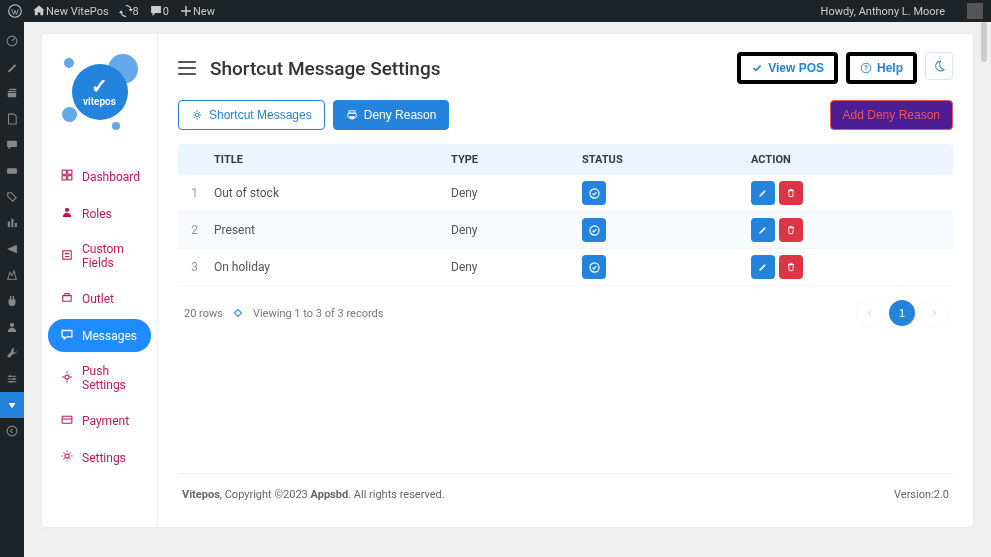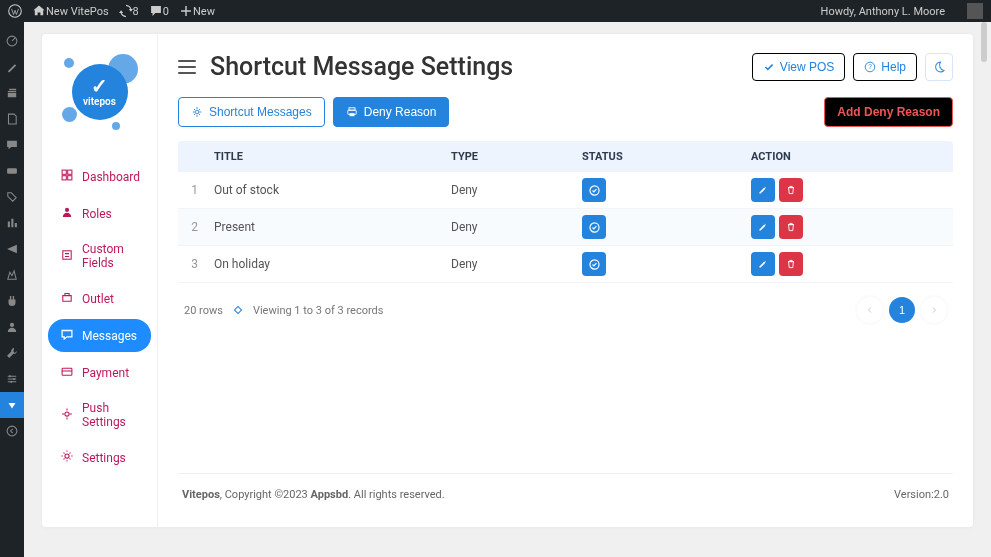--- a/index.html
+++ b/index.html
@@ -38,30 +38,30 @@
     .nav-item { display: flex; align-items: center; gap: 8px; padding: 8px 12px; margin: 2px 6px; border-radius: 16px; color: #be185d; cursor: pointer; font-size: 12px; }
     .nav-item.active { background: #1e8cff; color: #fff; }
     .nav-item svg { width: 14px; height: 14px; flex-shrink: 0; }
     
     .app-main { flex: 1; padding: 18px 20px; display: flex; flex-direction: column; }
     
     .page-header { display: flex; align-items: center; justify-content: space-between; margin-bottom: 16px; }
     .page-title-group { display: flex; align-items: center; gap: 14px; }
     .hamburger { width: 18px; height: 14px; display: flex; flex-direction: column; justify-content: space-between; cursor: pointer; }
     .hamburger span { height: 2px; background: #555; border-radius: 1px; }
-    .page-title { font-size: 25px; font-weight: 500; color: #333; }
+    .page-title { font-size: 19px; font-weight: 500; color: #333; }
     .header-actions { display: flex; gap: 8px; }
-    .btn-outline { background: #fff; border: 1px solid #000000; color: #2383dd; padding: 5px 10px; border-radius: 4px; font-size: 12px; cursor: pointer; display: inline-flex; align-items: center; gap: 5px; }
+    .btn-outline { background: #fff; border: 4px solid #000000; color: #2383dd; padding: 5px 10px; border-radius: 4px; font-size: 12px; cursor: pointer; display: inline-flex; align-items: center; gap: 5px; font-weight: bold; }
     .btn-icon-circle { width: 28px; height: 28px; border: 1px solid #d5e6fa; border-radius: 4px; display: flex; align-items: center; justify-content: center; cursor: pointer; color: #2383dd; background: #fff; }
     
     .toolbar { display: flex; justify-content: space-between; align-items: center; margin-bottom: 14px; }
     .toolbar-left { display: flex; gap: 8px; }
     .btn-primary { background: #2383dd; border: 1px solid #2383dd; color: #fff; padding: 7px 12px; border-radius: 4px; font-size: 12px; cursor: pointer; display: inline-flex; align-items: center; gap: 6px; }
     .btn-outline-primary { background: #fff; border: 1px solid #2383dd; color: #2383dd; padding: 7px 12px; border-radius: 4px; font-size: 12px; cursor: pointer; display: inline-flex; align-items: center; gap: 6px; }
-    .btn-outline-danger { background: #000000; border: 1px solid #e55; color: #e55; padding: 7px 12px; border-radius: 4px; font-size: 12px; cursor: pointer; font-weight: bold; }
+    .btn-outline-danger { background: #4c1d95; border: 1px solid #e55; color: #e55; padding: 7px 12px; border-radius: 4px; font-size: 12px; cursor: pointer; }
     
     .table { width: 100%; border-collapse: collapse; }
     .table thead th { background: #edf4fd; color: #2e3b4e; font-size: 11px; font-weight: 700; text-align: left; padding: 9px 10px; }
     .table thead th:first-child { border-top-left-radius: 4px; padding-left: 16px; }
     .table thead th:last-child { border-top-right-radius: 4px; }
     .table tbody tr { border-bottom: 1px solid #f2f4f7; }
     .table tbody tr:nth-child(even) { background: #f8fbfe; }
     .table td { padding: 6px 10px; font-size: 12px; color: #555; }
     .table td.row-num { color: #999; width: 20px; text-align: right; padding-right: 6px; padding-left: 8px; }
     
@@ -264,31 +264,31 @@
               <span>Outlet</span>
             </div>
             <div class="nav-item active">
               <span><svg viewBox="0 0 20 20" fill="none" stroke="currentColor" stroke-width="1.8">
                   <path d="M3 5h14v9H10l-4 3v-3H3z"></path>
                 </svg></span>
               <span>Messages</span>
             </div>
             <div class="nav-item">
               <span><svg viewBox="0 0 20 20" fill="none" stroke="currentColor" stroke-width="1.5">
+                  <circle cx="10" cy="10" r="3"></circle>
+                  <path d="M10 2v3m0 10v3M3 10h3m8 0h3"></path>
+                </svg></span>
+              <span>Push Settings</span>
+            </div>
+            <div class="nav-item">
+              <span><svg viewBox="0 0 20 20" fill="none" stroke="currentColor" stroke-width="1.5">
                   <rect x="3" y="6" width="14" height="10" rx="1"></rect>
                   <path d="M3 10h14"></path>
                 </svg></span>
               <span>Payment</span>
-            </div>
-            <div class="nav-item">
-              <span><svg viewBox="0 0 20 20" fill="none" stroke="currentColor" stroke-width="1.5">
-                  <circle cx="10" cy="10" r="3"></circle>
-                  <path d="M10 2v3m0 10v3M3 10h3m8 0h3"></path>
-                </svg></span>
-              <span>Push Settings</span>
             </div>
             <div class="nav-item">
               <span><svg viewBox="0 0 20 20" fill="none" stroke="currentColor" stroke-width="1.5">
                   <circle cx="10" cy="10" r="3"></circle>
                   <path d="M10 2v2m0 12v2M2 10h2m12 0h2M5 5l1.5 1.5M13.5 13.5L15 15M5 15l1.5-1.5M13.5 6.5L15 5"></path>
                 </svg></span>
               <span>Settings</span>
             </div>
           </div>
       </div>

